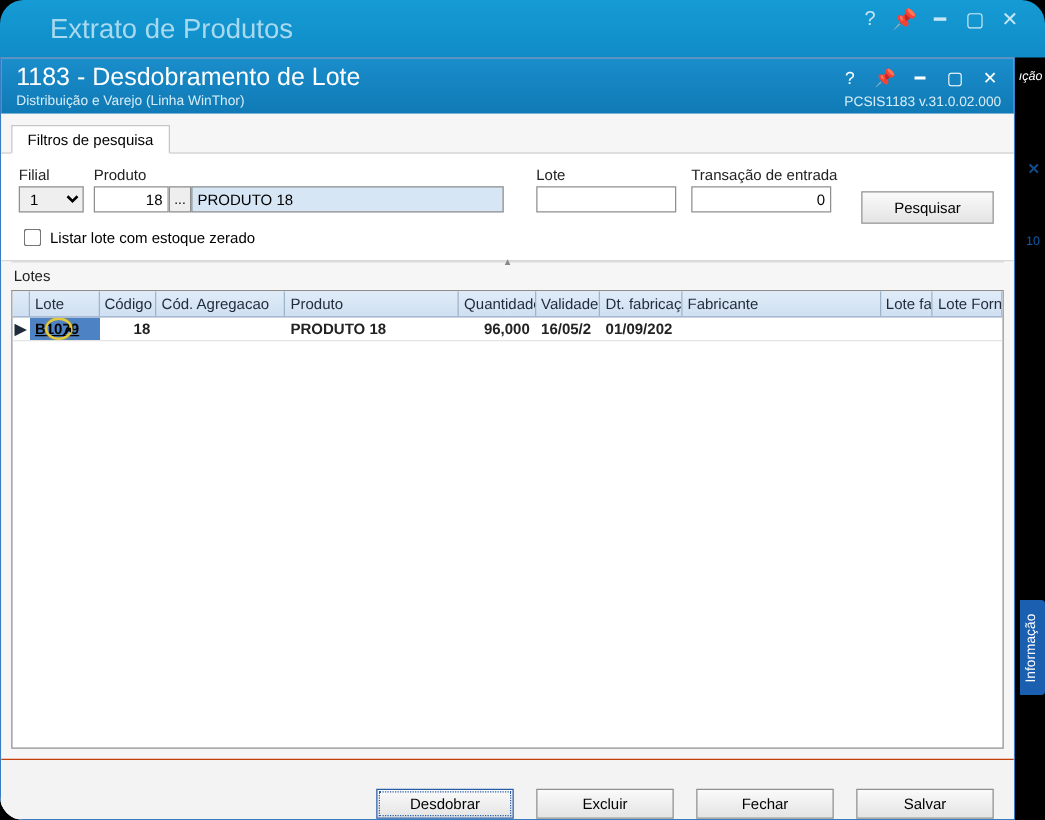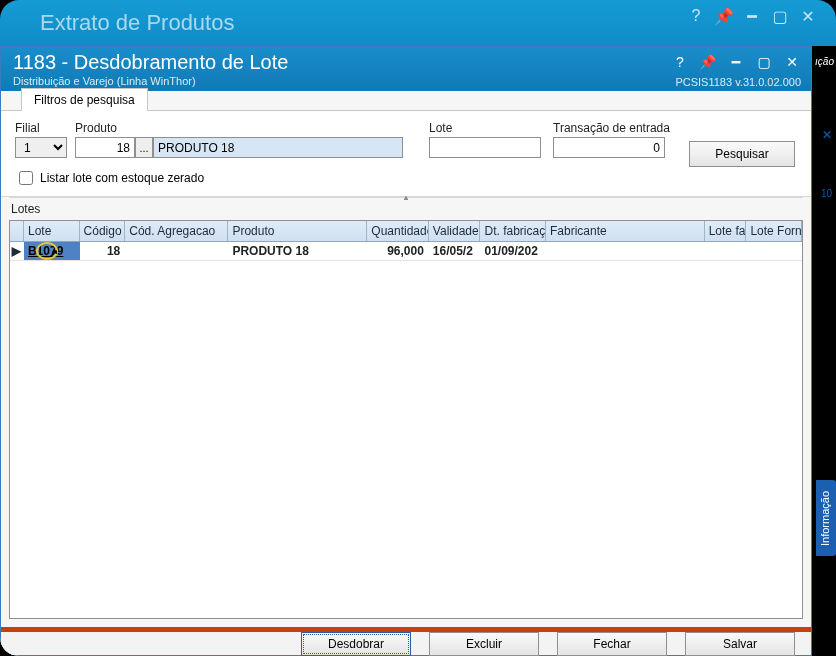--- a/index.html
+++ b/index.html
@@ -16,21 +16,21 @@
   .modal { position:absolute; top:46px; left:0; width:812px; height:610px; background:#fff; border:1px solid #3b7bbf; display:flex; flex-direction:column; }
   .modal-titlebar { height:44px; background:linear-gradient(#1a8dcb,#0f7ab5); color:#fff; position:relative; padding:4px 12px 0 12px; }
   .modal-title { font-size:20px; font-weight:400; }
   .modal-subtitle { font-size:11px; color:#d7ecf7; margin-top:1px; }
   .modal-right { position:absolute; right:10px; top:6px; display:flex; gap:10px; align-items:center; }
   .modal-ctrl { width:18px; height:18px; color:#fff; display:flex; align-items:center; justify-content:center; cursor:pointer; font-size:14px; }
   .modal-version { position:absolute; right:10px; bottom:3px; font-size:11px; color:#d7ecf7; }
 
   
   .body { flex:1; display:flex; flex-direction:column; background:#f6f6f6; position:relative; }
-  .tabstrip { height:20px; padding-left:20px; border-bottom:1px solid #c7c7c7; display:flex; align-items:flex-end; }
+  .tabstrip { height:32px; padding-left:8px; border-bottom:1px solid #c7c7c7; display:flex; align-items:flex-end; }
   .tab { background:#fff; border:1px solid #c7c7c7; border-bottom:1px solid #fff; padding:4px 12px 3px; font-size:12px; position:relative; top:1px; cursor:pointer; }
 
   .filterpanel { padding:10px 14px 8px 14px; background:#fff; border-bottom:1px solid #d7d7d7; position:relative; }
   .frow { display:flex; gap:8px; align-items:flex-end; }
   .fgroup { display:flex; flex-direction:column; gap:2px; }
   .fgroup label { font-size:12px; color:#222; }
   select, input[type=text] { height:21px; border:1px solid #8f8f8f; padding:1px 4px; font-family:inherit; font-size:12px; }
   .in-filial { width:52px; }
   .in-prodcode { width:60px; text-align:right; }
   .btn-lookup { width:18px; height:21px; border:1px solid #8f8f8f; background:#eee; font-size:11px; cursor:pointer; padding:0; }
@@ -54,21 +54,21 @@
   .selcell { background:#4d82c4; color:#000000; position:relative;text-decoration:underline; }
   .rowmark { width:14px; display:flex; align-items:center; justify-content:center; color:#1f2a3a; }
   .marker { position:absolute; left:12px; top:0; width:22px; height:18px; border:2px solid #e6c93a; border-radius:50%; box-shadow:0 0 2px #a8932b; pointer-events:none; }
   .marker::after { content:"↖"; position:absolute; right:-2px; bottom:-2px; color:#000; font-size:11px; transform:scaleX(-1); }
 
   
   .c0{width:14px;} .c1{width:56px;} .c2{width:46px;} .c3{width:104px;}
   .c4{width:140px;} .c5{width:62px;text-align:right;} .c6{width:52px;}
   .c7{width:66px;} .c8{width:160px;} .c9{width:42px;} .c10{width:56px;}
 
-  .btnbar { height:28px; border-top:5px solid #c2410c; background:#f3f3f3; display:flex; justify-content:flex-end; align-items:flex-start; gap:18px; padding-right:16px; }
+  .btnbar { height:48px; border-top:1px solid #c2410c; background:#f3f3f3; display:flex; justify-content:flex-end; align-items:flex-end; gap:18px; padding-right:16px; }
   .abtn { width:110px; height:24px; border:1px solid #8f8f8f; background:linear-gradient(#fafafa,#e4e4e4); cursor:pointer; font-family:inherit; font-size:12px; }
   .abtn.primary { border:1px solid #2a5fa6; outline:1px dotted #2a5fa6; outline-offset:-3px; }
 
   .info-tab { position:absolute; right:0; top:480px; width:20px; height:76px; background:#1b5fb0; color:#fff; font-size:11px; writing-mode:vertical-rl; text-align:center; padding:4px 3px; border-radius:3px 0 0 3px; cursor:pointer; transform:rotate(180deg); }
   .side-x { position:absolute; right:2px; top:128px; width:14px; height:14px; color:#134b8f; font-weight:700; cursor:pointer; display:flex; align-items:center; justify-content:center; }
   .side-num { position:absolute; right:4px; top:188px; color:#0e5aa7; font-size:10px;text-align:right; }
   .side-ica { position:absolute; right:2px; top:56px; font-size:10px; color:#fff; font-style:italic; }
 </style>
 </head>
 <body>

